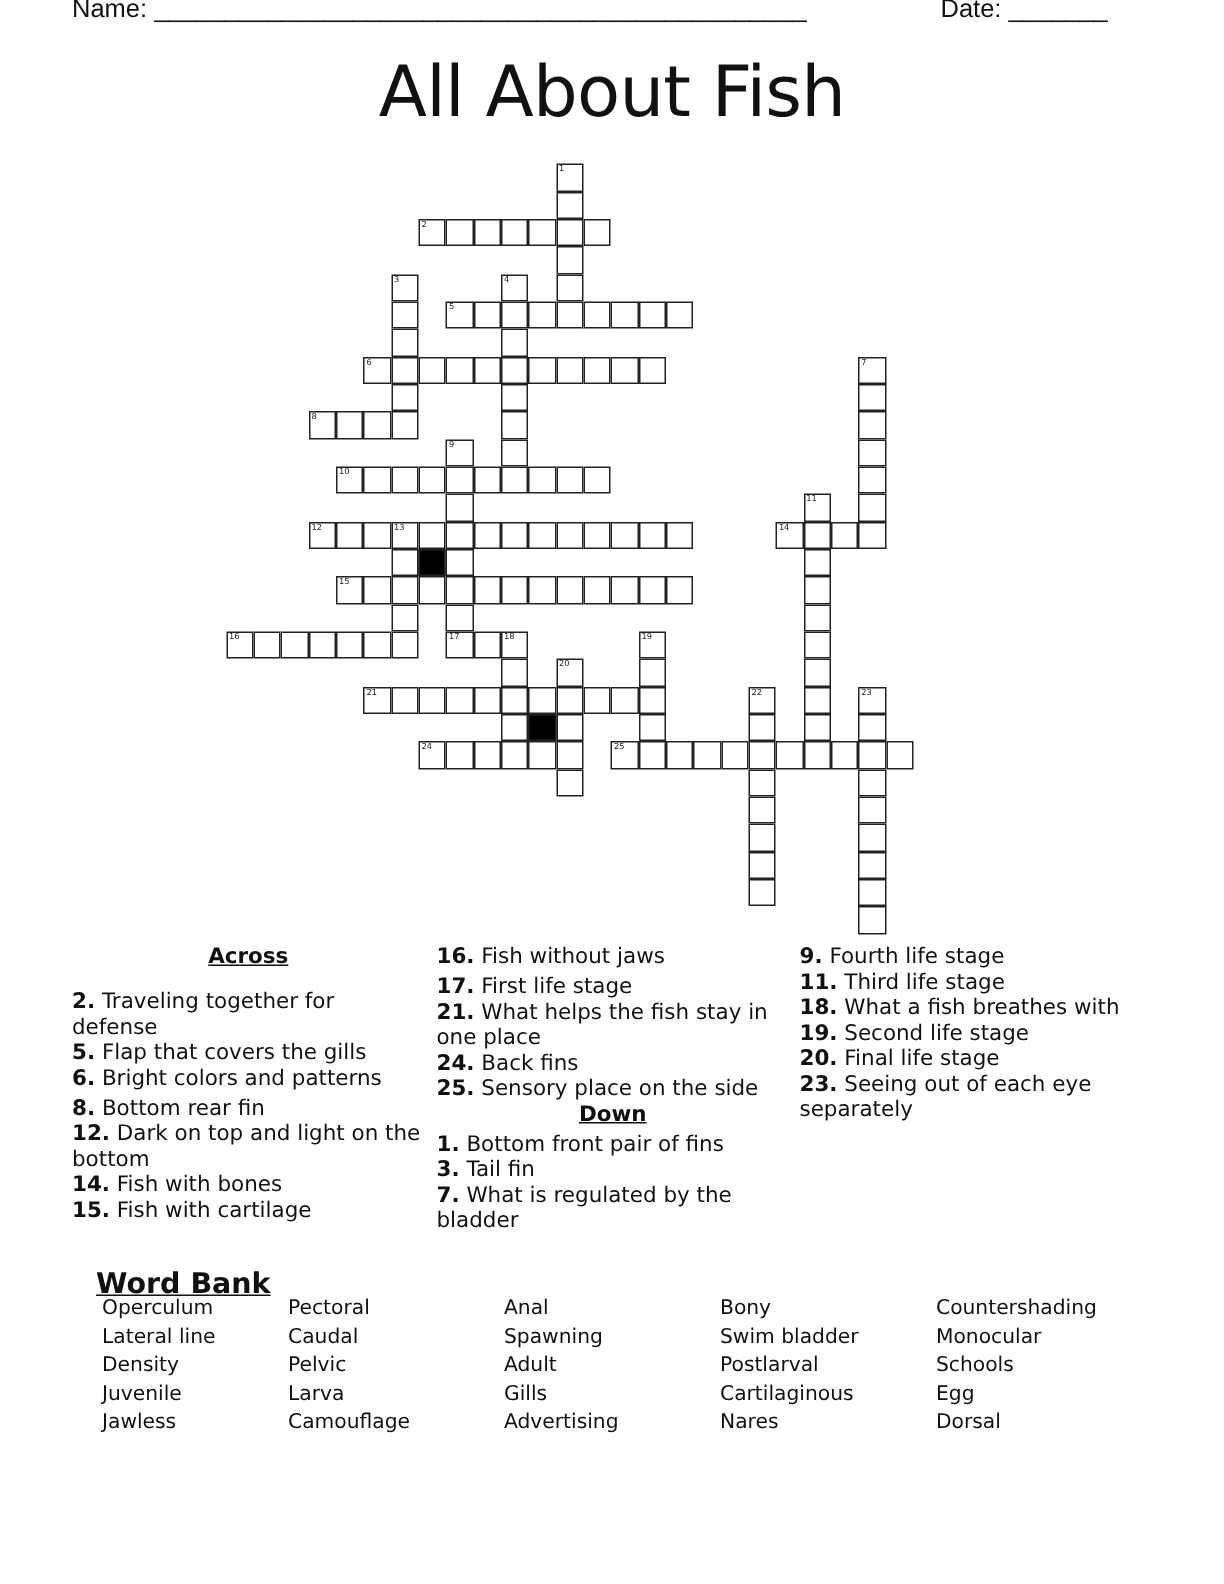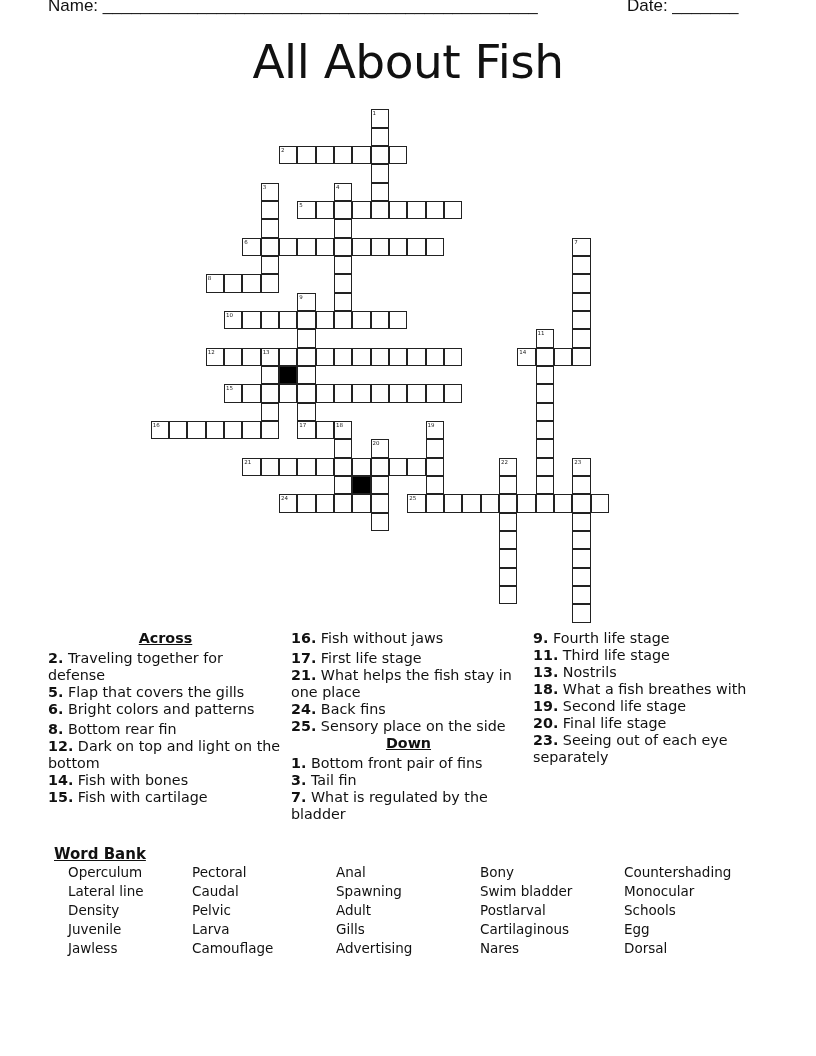--- a/index.html
+++ b/index.html
@@ -7,21 +7,21 @@
   .hdr { position:absolute; top:-4px; font-family:"Liberation Sans", sans-serif; font-size:17px; color:#111; white-space:nowrap; }
   .title { position:absolute; top:34px; left:0; width:816px; text-align:center; font-family:"DejaVu Sans", sans-serif; font-size:47px; letter-spacing:-0.5px; font-weight:normal; }
   #grid { position:absolute; left:151.3px; top:110px; }
   .cell { position:absolute; width:18.33px; height:18.33px; box-sizing:border-box; border:1.3px solid #222; background:#fff; margin-left:-0.65px; margin-top:-0.65px; }
   .cell.black { background:#000; }
   .num { position:absolute; left:1px; top:0px; font-size:5.5px; line-height:6px; color:#222; font-family:"DejaVu Sans", sans-serif; }
   .clues { position:absolute; font-size:14.3px; line-height:17px; }
   .clues .hd { font-weight:bold; text-decoration:underline;text-align:center; }
   .clue b { font-weight:bold; }
   .clue { margin:0; }
-  .wb-head { position:absolute; left:54px; top:845px; font-size:15px; font-weight:bold; text-decoration:underline; }
+  .wb-head { position:absolute; left:64px; top:845px; font-size:19px; font-weight:bold; text-decoration:underline; }
   .wb-col { position:absolute; top:863px; font-size:13.5px; line-height:19px; }
 </style>
 </head>
 <body>
 
 <div class="hdr" style="left:48px;">Name: ______________________________________________</div>
 <div class="hdr" style="left:627px;">Date: _______</div>
 
 <h1 class="title" style="margin:0;">All About Fish</h1>
 
@@ -241,21 +241,21 @@
     <div class="cell" style="left: 329.94px; top: 384.93px;"></div>
     <div class="cell" style="left: 366.6px; top: 384.93px;"></div>
     <div class="cell" style="left: 403.26px; top: 384.93px;"></div>
     <div class="cell" style="left: 439.92px; top: 384.93px;"></div>
     <div class="cell black" style="left: 128.31px; top: 256.62px;"></div>
     <div class="cell black" style="left: 201.63px; top: 366.6px;"></div>
   </div>
 
 <div class="clues" style="left:48px; top:630px; width:235px;">
   <div class="hd">Across</div>
-  <div class="clue" style="margin-top:3px;"><b>2.</b><span> Traveling together for defense</span></div>
+  <div class="clue" style="margin-top:13px;"><b>2.</b><span> Traveling together for defense</span></div>
   <div class="clue"><b>5.</b><span> Flap that covers the gills</span></div>
   <div class="clue"><b>6.</b><span> Bright colors and patterns</span></div>
   <div class="clue" style="margin-top:3px;"><b>8.</b><span> Bottom rear fin</span></div>
   <div class="clue"><b>12.</b><span> Dark on top and light on the bottom</span></div>
   <div class="clue"><b>14.</b><span> Fish with bones</span></div>
   <div class="clue"><b>15.</b><span> Fish with cartilage</span></div>
 </div>
 
 <div class="clues" style="left:291px; top:630px; width:235px;">
   <div class="clue"><b>16.</b><span> Fish without jaws</span></div>
@@ -265,21 +265,20 @@
   <div class="clue"><b>25.</b><span> Sensory place on the side</span></div>
   <div class="hd">Down</div>
   <div class="clue" style="margin-top:3px;"><b>1.</b><span> Bottom front pair of fins</span></div>
   <div class="clue"><b>3.</b><span> Tail fin</span></div>
   <div class="clue"><b>7.</b><span> What is regulated by the bladder</span></div>
 </div>
 
 <div class="clues" style="left:533px; top:630px; width:240px;">
   <div class="clue"><b>9.</b><span> Fourth life stage</span></div>
   <div class="clue"><b>11.</b><span> Third life stage</span></div>
-  <div class="clue"><b>13.</b><span> Nostrils</span></div>
   <div class="clue"><b>18.</b><span> What a fish breathes with</span></div>
   <div class="clue"><b>19.</b><span> Second life stage</span></div>
   <div class="clue"><b>20.</b><span> Final life stage</span></div>
   <div class="clue"><b>23.</b><span> Seeing out of each eye separately</span></div>
 </div>
 
 <div class="wb-head">Word Bank</div>
 <div class="wb-col" style="left:48px;margin-left:20px;">
   <div>Operculum</div>
   <div>Lateral line</div>

